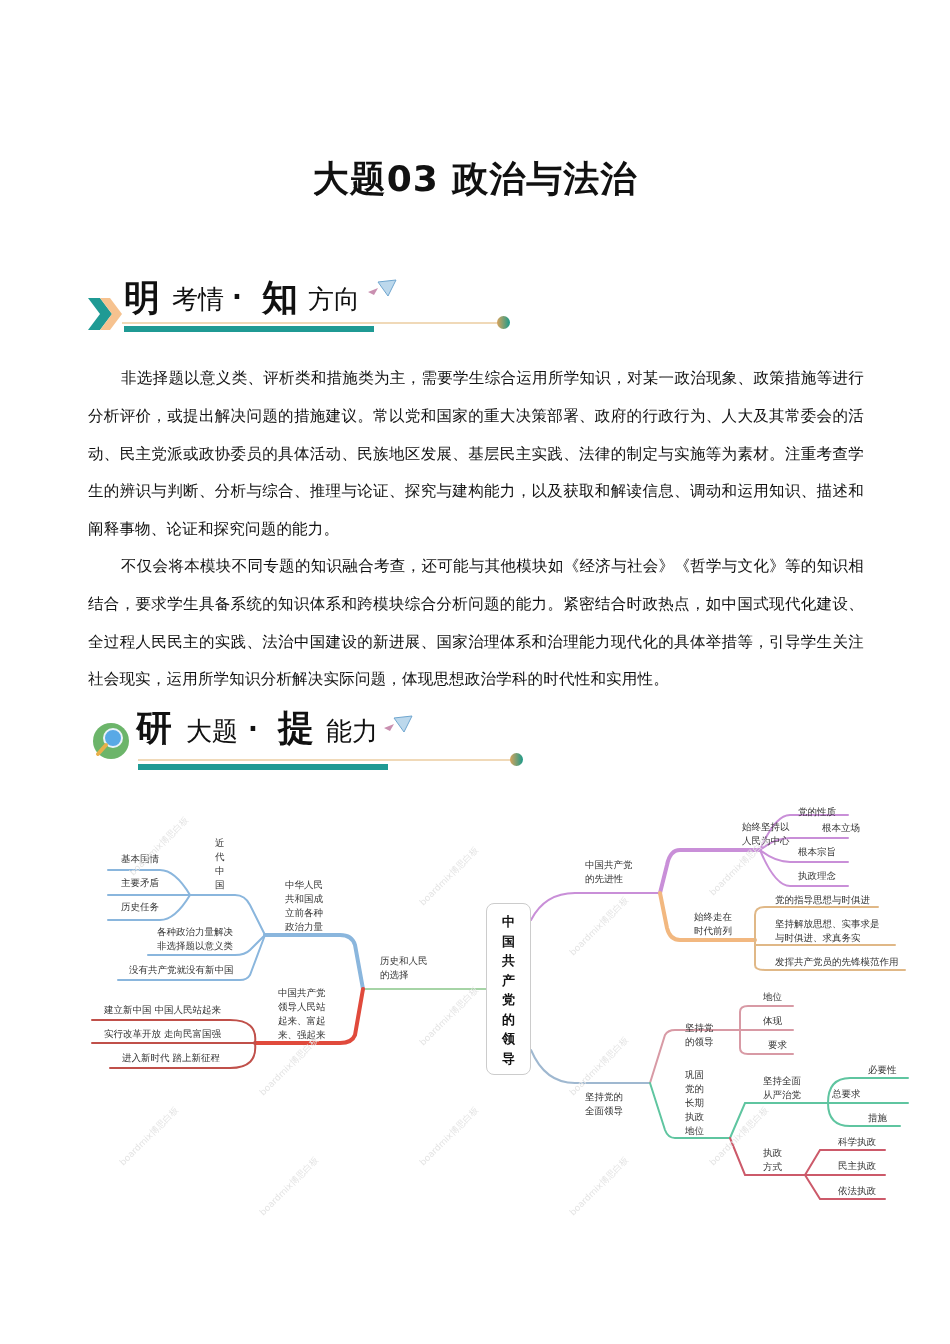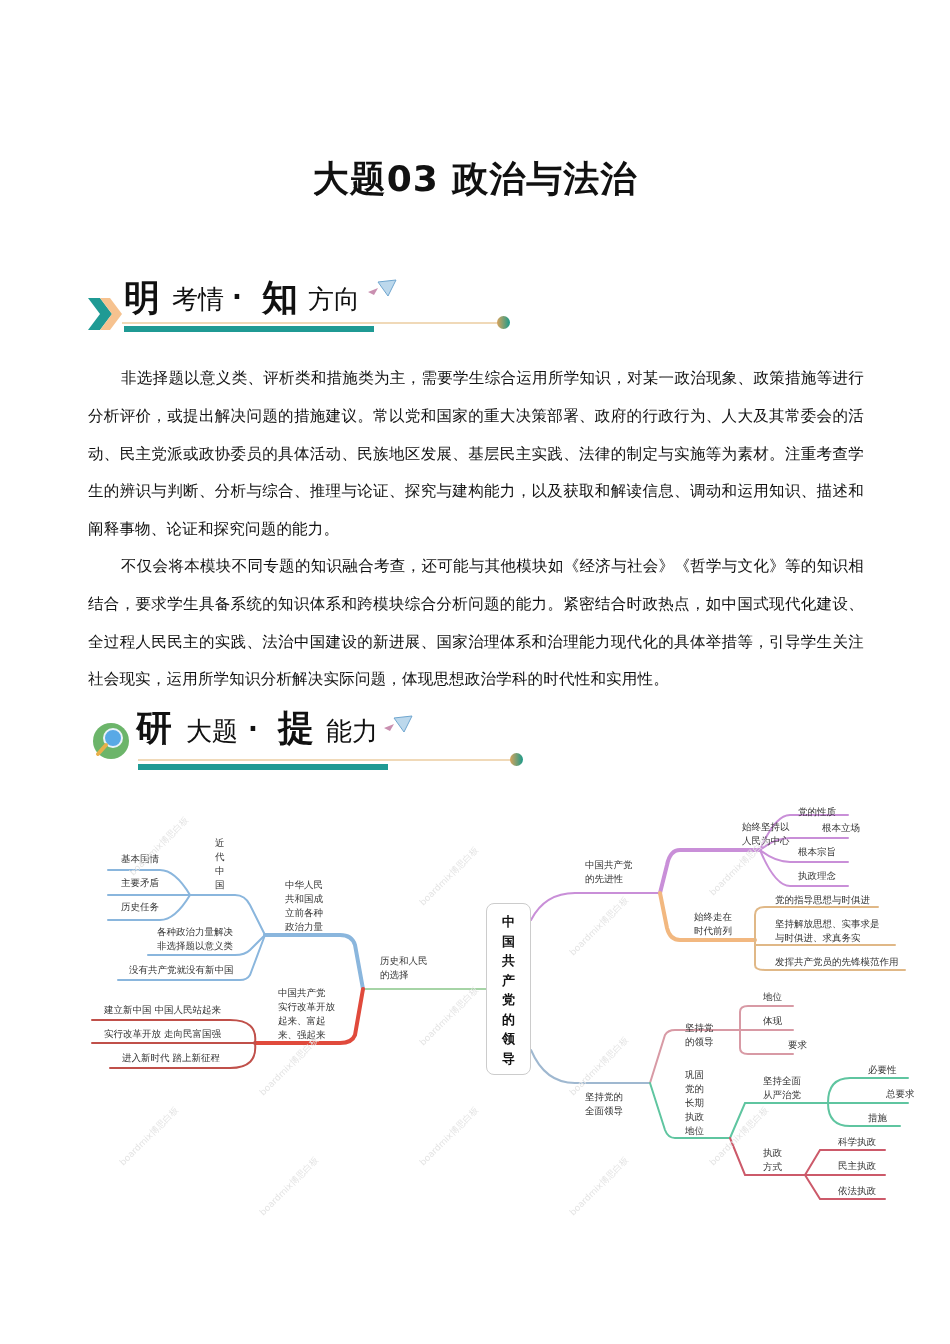--- a/index.html
+++ b/index.html
@@ -156,21 +156,21 @@
   <div class="mm-text" style="left:121px; top:876px;">主要矛盾</div>
   <div class="mm-text" style="left:121px; top:900px;">历史任务</div>
   <div class="mm-text" style="left:157px; top:925px;">
     <div>各种政治力量解决</div>
       <div>非选择题以意义类</div>
   </div>
   <div class="mm-text" style="left:129px; top:963px;">没有共产党就没有新中国</div>
 
   <div class="mm-text" style="left:278px; top:986px;">
     <div>中国共产党</div>
-      <div>实行改革开放</div>
+      <div>领导人民站</div>
     <div>起来、富起</div>
       <div>来、强起来</div>
   </div>
   <div class="mm-text" style="left:104px; top:1003px;">建立新中国 中国人民站起来</div>
   <div class="mm-text" style="left:104px; top:1027px;">实行改革开放 走向民富国强</div>
   <div class="mm-text" style="left:122px; top:1051px;">进入新时代 踏上新征程</div>
 
   <div class="mm-text" style="left:585px; top:858px;">
     <div>中国共产党</div>
       <div>的先进性</div>
@@ -198,35 +198,35 @@
   <div class="mm-text" style="left:585px; top:1090px;text-align:center;">
     <div>坚持党的</div>
       <div>全面领导</div>
   </div>
   <div class="mm-text" style="left:685px; top:1021px;">
     <div>坚持党</div>
       <div>的领导</div>
   </div>
   <div class="mm-text" style="left:763px; top:990px;">地位</div>
   <div class="mm-text" style="left:763px; top:1014px;">体现</div>
-  <div class="mm-text" style="left:788px; top:1038px;">要求</div>
+  <div class="mm-text" style="left:768px; top:1038px;">要求</div>
 
   <div class="mm-text" style="left:685px; top:1068px;">
     <div>巩固</div>
       <div>党的</div>
     <div>长期</div>
       <div>执政</div>
     <div>地位</div>
   </div>
   <div class="mm-text" style="left:763px; top:1074px;">
     <div>坚持全面</div>
       <div>从严治党</div>
   </div>
   <div class="mm-text" style="left:868px; top:1063px;">必要性</div>
-  <div class="mm-text" style="left:886px; top:1087px;text-align:center;">总要求</div>
+  <div class="mm-text" style="left:832px; top:1087px;text-align:center;">总要求</div>
   <div class="mm-text" style="left:868px; top:1111px;">措施</div>
 
   <div class="mm-text" style="left:763px; top:1146px;">
     <div>执政</div>
       <div>方式</div>
   </div>
   <div class="mm-text" style="left:838px; top:1135px;">科学执政</div>
   <div class="mm-text" style="left:838px; top:1159px;">民主执政</div>
   <div class="mm-text" style="left:838px; top:1184px;">依法执政</div>
 

